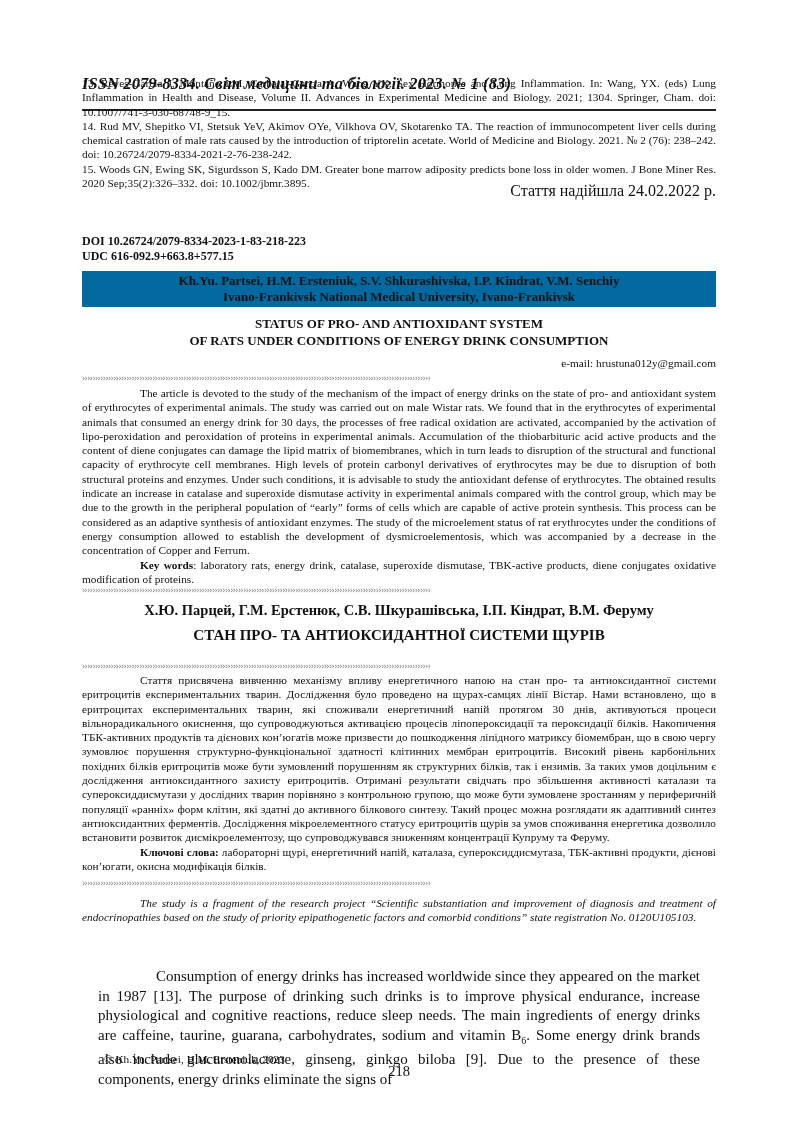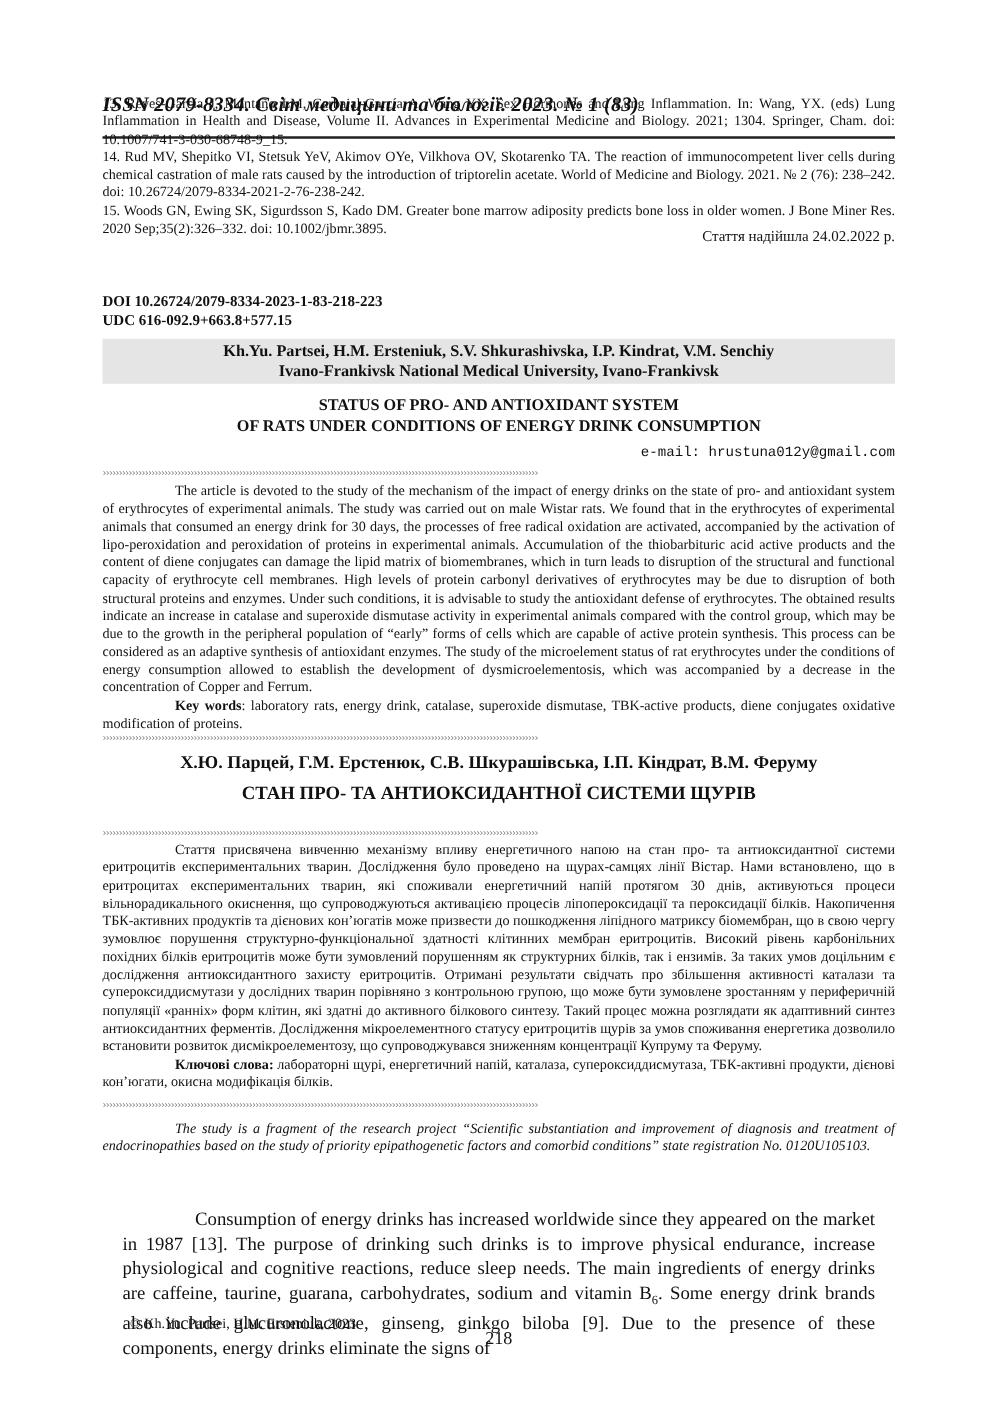--- a/index.html
+++ b/index.html
@@ -4,26 +4,26 @@
 <style>
   html, body { margin: 0; padding: 0; background: #ffffff; }
   body { width: 800px; height: 1130px; position: relative; overflow: hidden;
          font-family: "Liberation Serif", "DejaVu Serif", serif; color: #111; }
   .page { position: absolute; left: 82px; width: 634px; top: 0; }
   .journal-header { position: absolute; top: 46px; left: 0; width: 634px;
     font-style: italic; font-weight: bold; font-size: 16.5px; letter-spacing: 0.1px;
     border-bottom: 2px solid #222; padding-bottom: 15px; white-space: nowrap; margin-top: 28px; }
   .refs { position: absolute; top: 76px; left: 0; width: 634px; font-size: 11.3px; line-height: 14.3px; text-align: justify; }
   .refs p { margin: 0; }
-  .received { position: absolute; top: 182px; right: 0; font-size: 12px; }
+  .received { position: absolute; top: 182px; right: 0; font-size: 16px; }
   .ids { position: absolute; top: 234px; left: 0; font-size: 12px; font-weight: bold; line-height: 15px; }
-  .authors-band { position: absolute; top: 271px; left: 0; width: 634px; height: 34px; background: #e5e5e5;
+  .authors-band { position: absolute; top: 271px; left: 0; width: 634px; height: 34px; background: #0369a1;
     font-weight: bold; font-size: 13px; text-align: center; line-height: 16px; padding-top: 2px; }
   .title-en { position: absolute; top: 315px; left: 0; width: 634px; text-align: center; font-weight: bold; font-size: 13px; line-height: 17px; }
-  .email { position: absolute; top: 357px; right: 0; font-size: 11.3px; font-family: Liberation Mono, monospace; }
+  .email { position: absolute; top: 357px; right: 0; font-size: 11.3px; }
   .zigzag { position: absolute; left: 0; width: 634px; height: 8px; overflow: hidden;
     font-family: "DejaVu Sans", sans-serif; font-size: 8px; line-height: 8px; color: #777; letter-spacing: -0.6px; white-space: nowrap; }
   .abstract { position: absolute; left: 0; width: 634px; font-size: 11.3px; line-height: 14.3px; text-align: justify; }
   .abstract p { margin: 0; text-indent: 58px; }
   .abstract .kw-label { font-weight: bold; }
   .authors-ua { position: absolute; top: 602px; left: 0; width: 634px; text-align: center; font-weight: bold; font-size: 14.5px; }
   .title-ua { position: absolute; top: 626px; left: 0; width: 634px; text-align: center; font-weight: bold; font-size: 15px; line-height: 18px; }
   .fragment { position: absolute; top: 896px; left: 0; width: 634px; font-style: italic; font-size: 11.3px; line-height: 14.3px; text-align: justify; }
   .fragment p { margin: 0; text-indent: 58px; }
   .body-text { position: absolute; top: 951px; left: 0; width: 634px; font-size: 15px; line-height: 19.5px; text-align: justify; }

